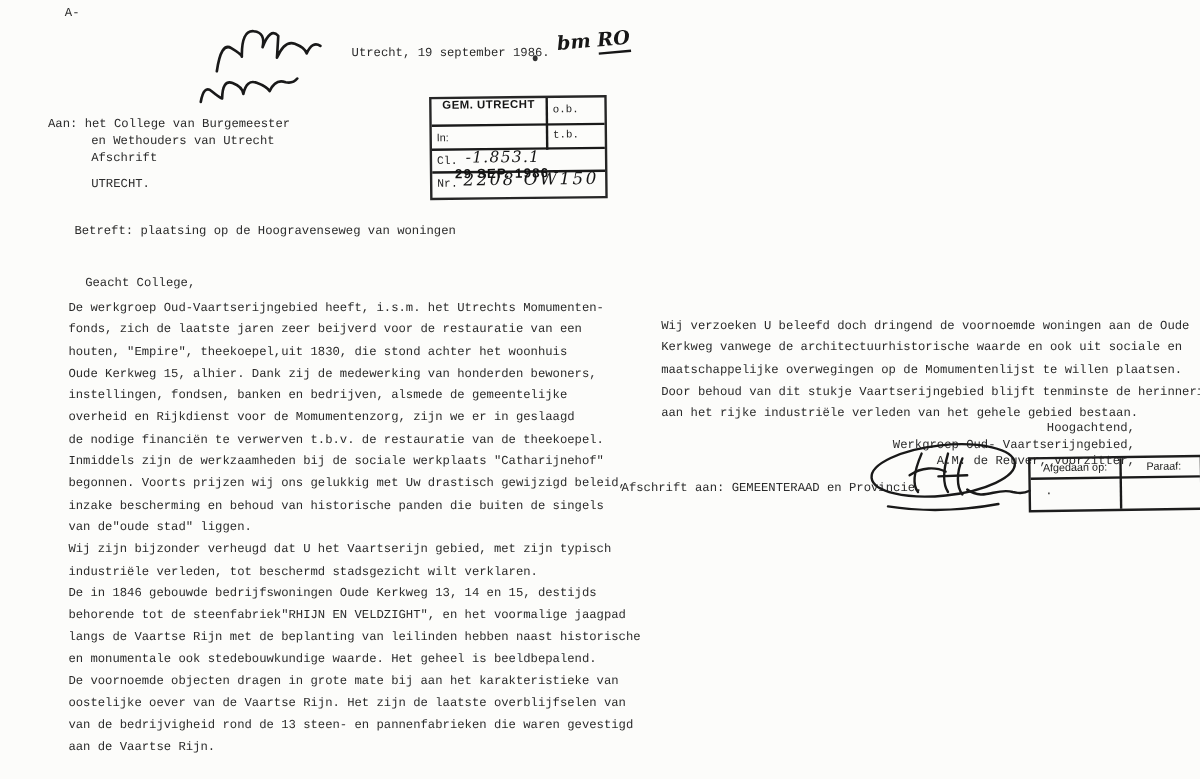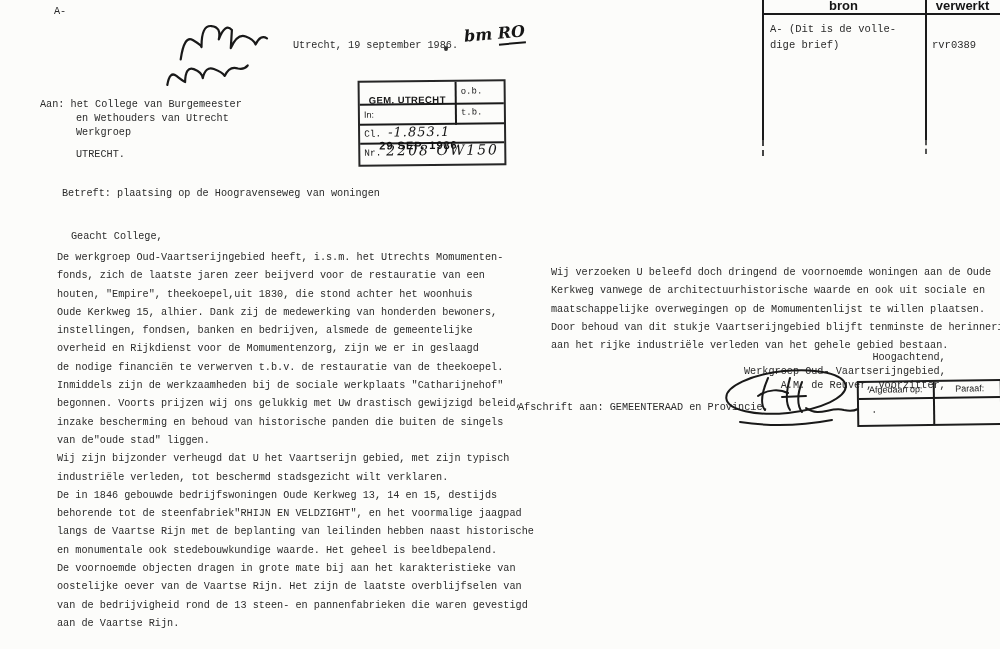--- a/index.html
+++ b/index.html
@@ -46,44 +46,32 @@
   </svg>
 
   <div class="abs tw" style="left:293px;top:40px;">Utrecht, 19 september 1986.</div>
 
   <div class="abs" style="left:444px;top:46px;width:4px;height:5px;border-radius:50%;background:#333;"></div>
 
   <div class="abs hand" style="left:464px;top:24px;font-size:16px;font-weight:600;transform:rotate(-5deg);">
     <span>bm </span><span style="border-bottom:2px solid #161616;padding-bottom:1px;">RO</span>
   </div>
 
-  <div class="abs" id="reg-table">
-    <div class="abs line" id="reg-vl1"></div>
-    <div class="abs" id="reg-vl1b"></div>
-    <div class="abs line" id="reg-vl2"></div>
-    <div class="abs" id="reg-vl2b"></div>
-    <div class="abs line" id="reg-hl"></div>
-    <div class="abs sans reg-th" style="left:0;width:163px;">bron</div>
-    <div class="abs sans reg-th" style="left:163px;width:75px;">verwerkt</div>
-    <div class="abs tw" style="left:8px;top:22px;font-size:10.5px;line-height:15.5px;">A- (Dit is de volle-
-dige brief)</div>
-    <div class="abs tw" style="left:170px;top:39px;font-size:10.5px;">rvr0389</div>
-  </div>
 
   <div class="abs tw" style="left:40px;top:99px;">Aan: het College van Burgemeester</div>
   <div class="abs tw" style="left:76px;top:113px;">en Wethouders van Utrecht</div>
-  <div class="abs tw" style="left:76px;top:127px;">Werkgroep</div>
+  <div class="abs tw" style="left:76px;top:127px;">Afschrift</div>
   <div class="abs tw" style="left:76px;top:149px;">UTRECHT.</div>
 
   <div class="abs" id="stamp">
     <div class="abs line hline" style="top:21px;"></div>
     <div class="abs line hline" style="top:41px;"></div>
     <div class="abs line hline" style="top:60px;"></div>
     <div class="abs line" style="left:95px;top:0;width:2px;height:43px;"></div>
-    <div class="abs sans" style="left:0;top:12px;width:95px;text-align:center;font-size:9.5px;font-weight:700;letter-spacing:.4px;color:#161616;">GEM. UTRECHT</div>
+    <div class="abs sans" style="left:0;top:0;width:95px;text-align:center;font-size:9.5px;font-weight:700;letter-spacing:.4px;color:#161616;">GEM. UTRECHT</div>
     <div class="abs small tw" style="left:101px;top:5px;font-size:9px;">o.b.</div>
     <div class="abs small sans" style="left:4px;top:27px;">In:</div>
     <div class="abs sans" style="left:19px;top:25px;font-size:11px;font-weight:700;letter-spacing:1px;color:#111;margin-top:32px;">29 SEP. 1986</div>
     <div class="abs small tw" style="left:101px;top:26px;font-size:9px;">t.b.</div>
     <div class="abs small tw" style="left:4px;top:46px;font-size:9.5px;">Cl.</div>
     <div class="abs hand" style="left:28px;top:42px;font-size:13px;letter-spacing:1px;">-1.853.1</div>
     <div class="abs small tw" style="left:4px;top:65px;font-size:9.5px;">Nr.</div>
     <div class="abs hand" style="left:26px;top:60px;font-size:14px;letter-spacing:2px;">2208 OW150</div>
   </div>
 

